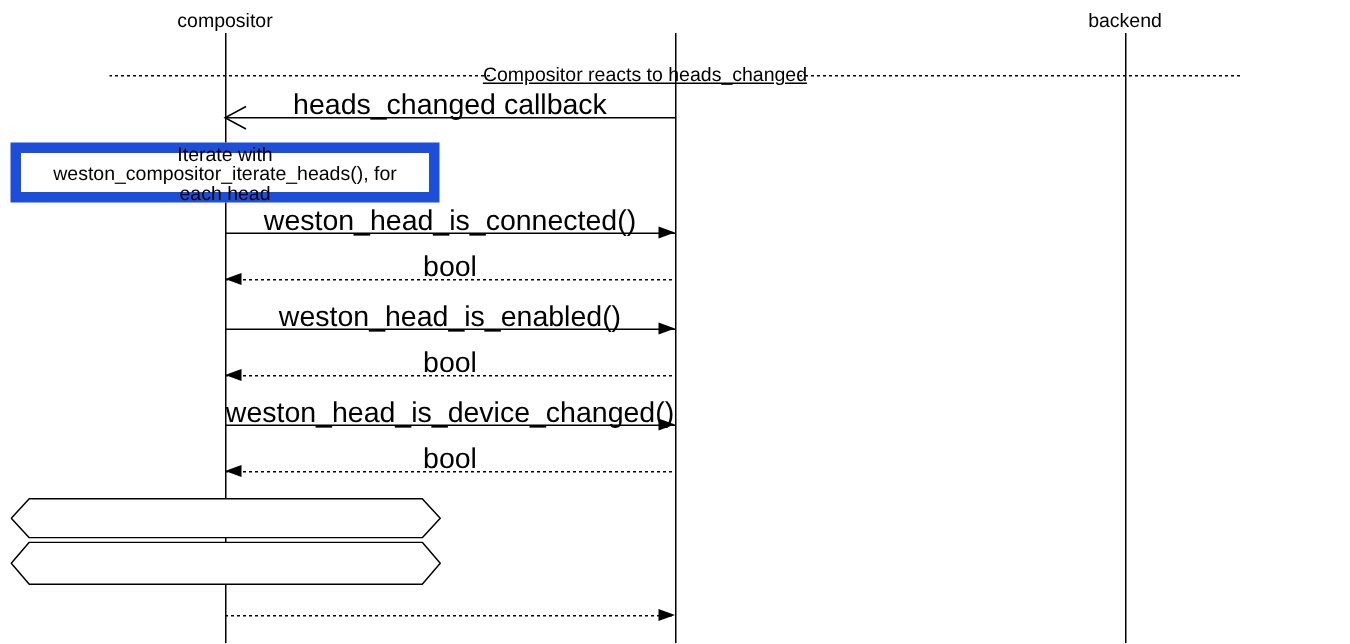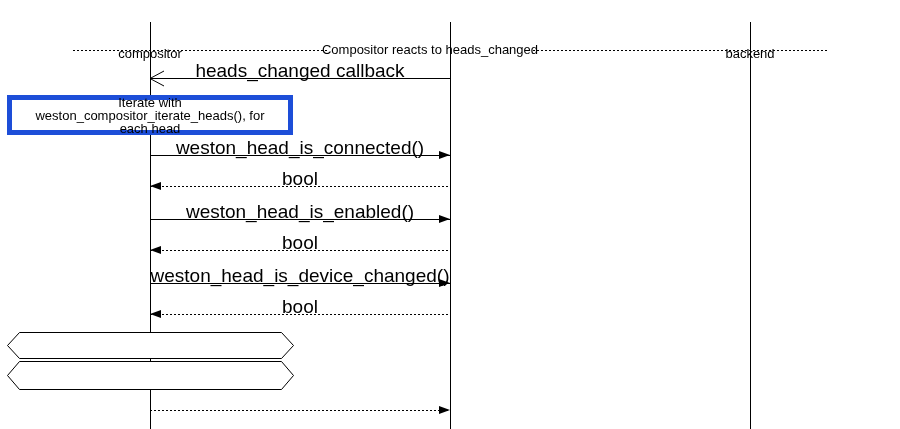--- a/index.html
+++ b/index.html
@@ -2,50 +2,50 @@
 <html><head>
 <meta charset="utf-8">
 <style>
   html,body{margin:0;padding:0;background:#fff;}
   #canvas{
     position:relative;width:900px;height:429px;background:#ffffff;
     font-family:"Liberation Sans", sans-serif;color:#000;overflow:hidden;
   }
   .participant-label{
     position:absolute;top:7px;width:200px;text-align:center;
-    font-size:13px;line-height:14px;white-space:nowrap;margin-top:40px;
+    font-size:13px;line-height:14px;white-space:nowrap;
   }
   .lifeline{position:absolute;top:22px;height:407px;width:1px;background:#000;}
   .hline{position:absolute;height:1px;background:#000;z-index:3;}
   .hline-dotted{
     position:absolute;height:1px;z-index:3;
     background:repeating-linear-gradient(to right,#000 0,#000 2px,transparent 2px,transparent 4px);
   }
   .mlabel{
     position:absolute;left:150px;width:300px;text-align:center;
     font-size:19px;line-height:13px;white-space:nowrap;z-index:4;
   }
   .divider-label{
     position:absolute;left:130px;top:43px;width:600px;text-align:center;
-    font-size:13px;line-height:14px;white-space:nowrap;z-index:4;
+    font-size:13px;line-height:14px;white-space:nowrap;z-index:4;text-decoration:underline;
   }
   .ah-right{
     position:absolute;width:0;height:0;z-index:5;
     border-top:4px solid transparent;border-bottom:4px solid transparent;
     border-left:11px solid #000;
   }
   .ah-left{
     position:absolute;width:0;height:0;z-index:5;
     border-top:4px solid transparent;border-bottom:4px solid transparent;
     border-right:11px solid #000;
   }
   .open-ah{position:absolute;z-index:5;}
   .note-rect{
     position:absolute;left:7px;top:95px;width:286px;height:40px;
-    box-sizing:border-box;border:5px solid #1d4ed8;background:#fff;z-index:6;
+    box-sizing:border-box;border:7px solid #1d4ed8;background:#fff;z-index:6;
     display:flex;flex-direction:column;justify-content:center;
     text-align:center;font-size:13px;line-height:13px;
   }
   .hex-svg{position:absolute;left:7px;z-index:6;}
   .hex-text{
     position:absolute;left:20px;width:260px;text-align:center;
     font-size:13px;line-height:13px;z-index:7;
   }
 </style>
 </head>

